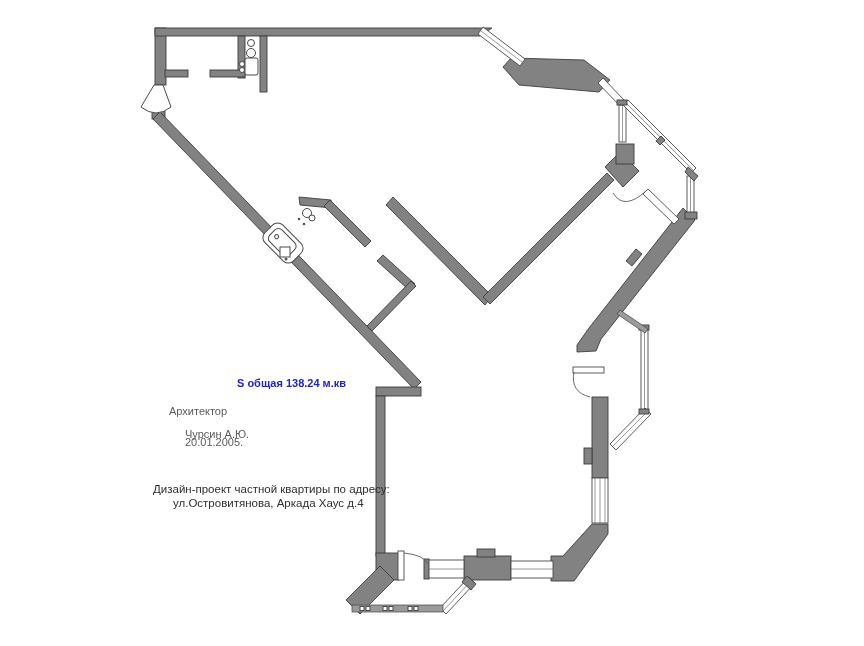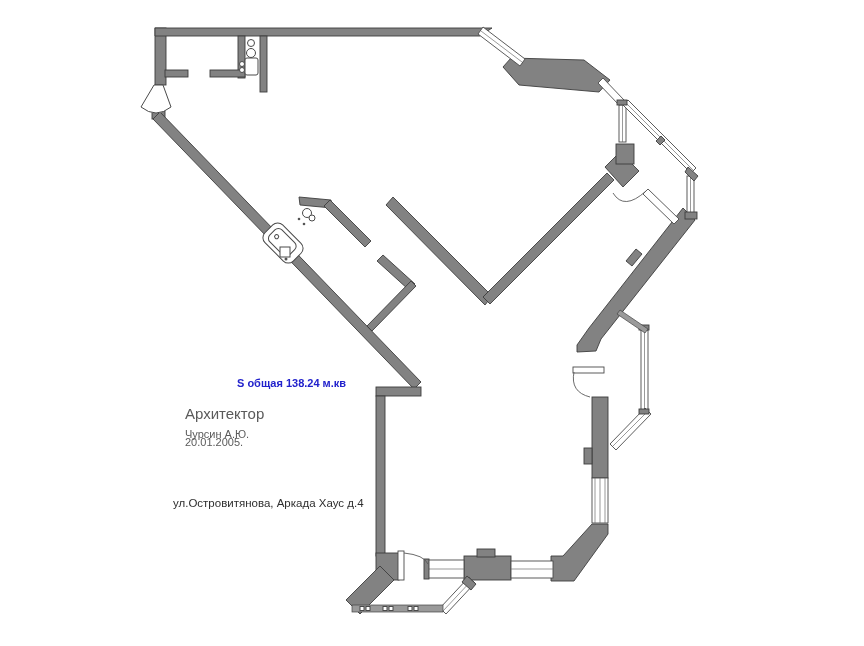--- a/index.html
+++ b/index.html
@@ -8,21 +8,21 @@
   #plan-svg{position:absolute;left:0;top:0;}
   .wall{fill:#828282;stroke:#3d3d3d;stroke-width:0.9;}
   .thinwall{fill:#9a9a9a;stroke:#444;stroke-width:0.7;}
   .win{fill:#ffffff;stroke:#4a4a4a;stroke-width:0.9;}
   .mid{stroke:#6e6e6e;stroke-width:0.7;fill:none;}
   .arc{stroke:#5a5a5a;stroke-width:0.9;fill:none;}
   .fixture{fill:#ffffff;stroke:#4a4a4a;stroke-width:1;}
   .dot{fill:#555;stroke:none;}
   .label{position:absolute;white-space:nowrap;}
   #area-label{left:237px;top:377px;font-size:11px;font-weight:bold;color:#2222cc;}
-  #architect-label{left:185px;top:405px;font-size:15px;color:#5a5a5a;}
+  #architect-label{left:169px;top:405px;font-size:11px;color:#5a5a5a;}
   #architect-name{left:185px;top:428px;font-size:11px;color:#5a5a5a;text-align:right;}
   #project-date{left:185px;top:436px;font-size:11px;color:#5a5a5a;}
   #project-line1{left:153px;top:483px;font-size:11.5px;color:#2e2e2e;}
   #project-line2{left:153px;top:497px;font-size:11.5px;color:#2e2e2e;margin-left:20px;}
 </style>
 </head>
 <body>
 
 <div id="stage">
 
@@ -144,14 +144,15 @@
         <rect class="fixture" x="280" y="247" width="10" height="10"></rect>
         <circle class="dot" cx="286" cy="259" r="1.5"></circle>
       </g>
     </g>
   </svg>
 
   <div class="label" id="area-label">S общая 138.24 м.кв</div>
   <div class="label" id="architect-label">Архитектор</div>
   <div class="label" id="architect-name">Чурсин А.Ю.</div>
   <div class="label" id="project-date">20.01.2005.</div>
+  <div class="label" id="project-line1">Дизайн-проект частной квартиры по адресу:</div>
   <div class="label" id="project-line2">ул.Островитянова, Аркада Хаус д.4</div>
 </div>
 
 </body></html>

